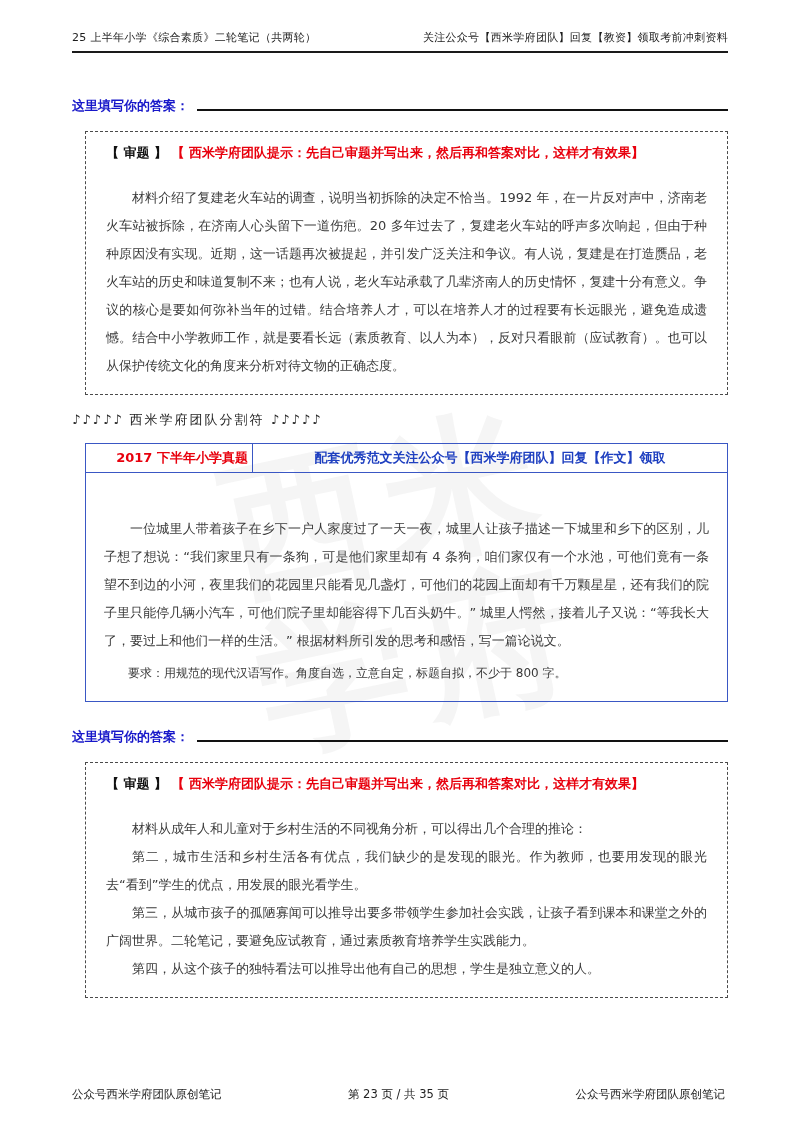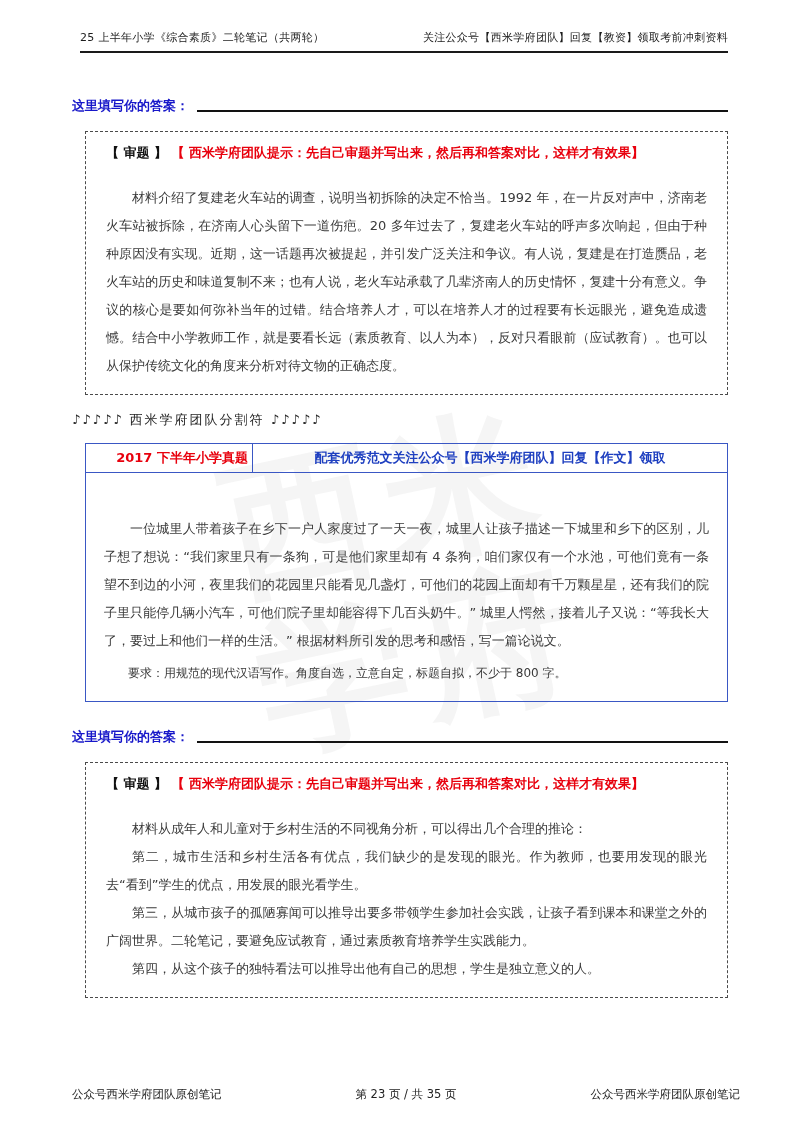--- a/index.html
+++ b/index.html
@@ -12,24 +12,24 @@
     font-family:"DejaVu Sans","Liberation Sans",sans-serif;
     color:#333;
     overflow:hidden;
     padding:30px 72px 0 72px;
   }
   .content { position:relative; z-index:1; }
   
   .hdr {
     display:flex; justify-content:space-between; align-items:flex-end;
     font-size:11px; color:#1c1c1c; letter-spacing:0.3px;
-    padding-bottom:6px; border-bottom:2px solid #1a1a1a;margin-left:8px;
+    padding-bottom:6px; border-bottom:2px solid #1a1a1a;
   }
   
-  .answer-row { display:flex; align-items:center; }
+  .answer-row { display:flex; align-items:flex-start; }
   .answer-row.first { margin-top:44px; }
   .answer-row.second { margin-top:26px; }
   .blue-label { color:#1717c9; font-weight:bold; font-size:13px; white-space:nowrap; }
   .answer-line { flex:1; border-bottom:2.5px solid #121212; margin:0 0 3px 8px; height:14px; }
   
   .dashed-box {
     border:1px dashed #4a4a4a;
     margin:16px 0 0 13px;
     padding:10px 20px 14px 20px;
   }
@@ -62,21 +62,21 @@
     color:#e8000d; padding:5px 4px;
   }
   .q-head-right {
     text-align:center; font-size:13px; font-weight:bold;
     color:#1e3fc0; padding:5px 16px;
   }
   .q-body-cell { padding:22px 18px 14px 18px; }
   .q-req { font-size:12px; line-height:28px; color:#3a3a3a; text-indent:2em; margin-top:4px; }
   
   .ftr {
-    position:absolute; left:72px; right:60px; bottom:30px;
+    position:absolute; left:72px; right:75px; bottom:30px;
     display:flex; justify-content:space-between;
     font-size:11.5px; color:#222; z-index:1;
   }
   
   .watermark {
     position:absolute; top:420px; left:240px; z-index:0;
     font-size:150px; line-height:160px; font-weight:bold;
     color:rgba(110,110,110,0.07);
     transform:rotate(-12deg);
     letter-spacing:14px; white-space:pre-line;

